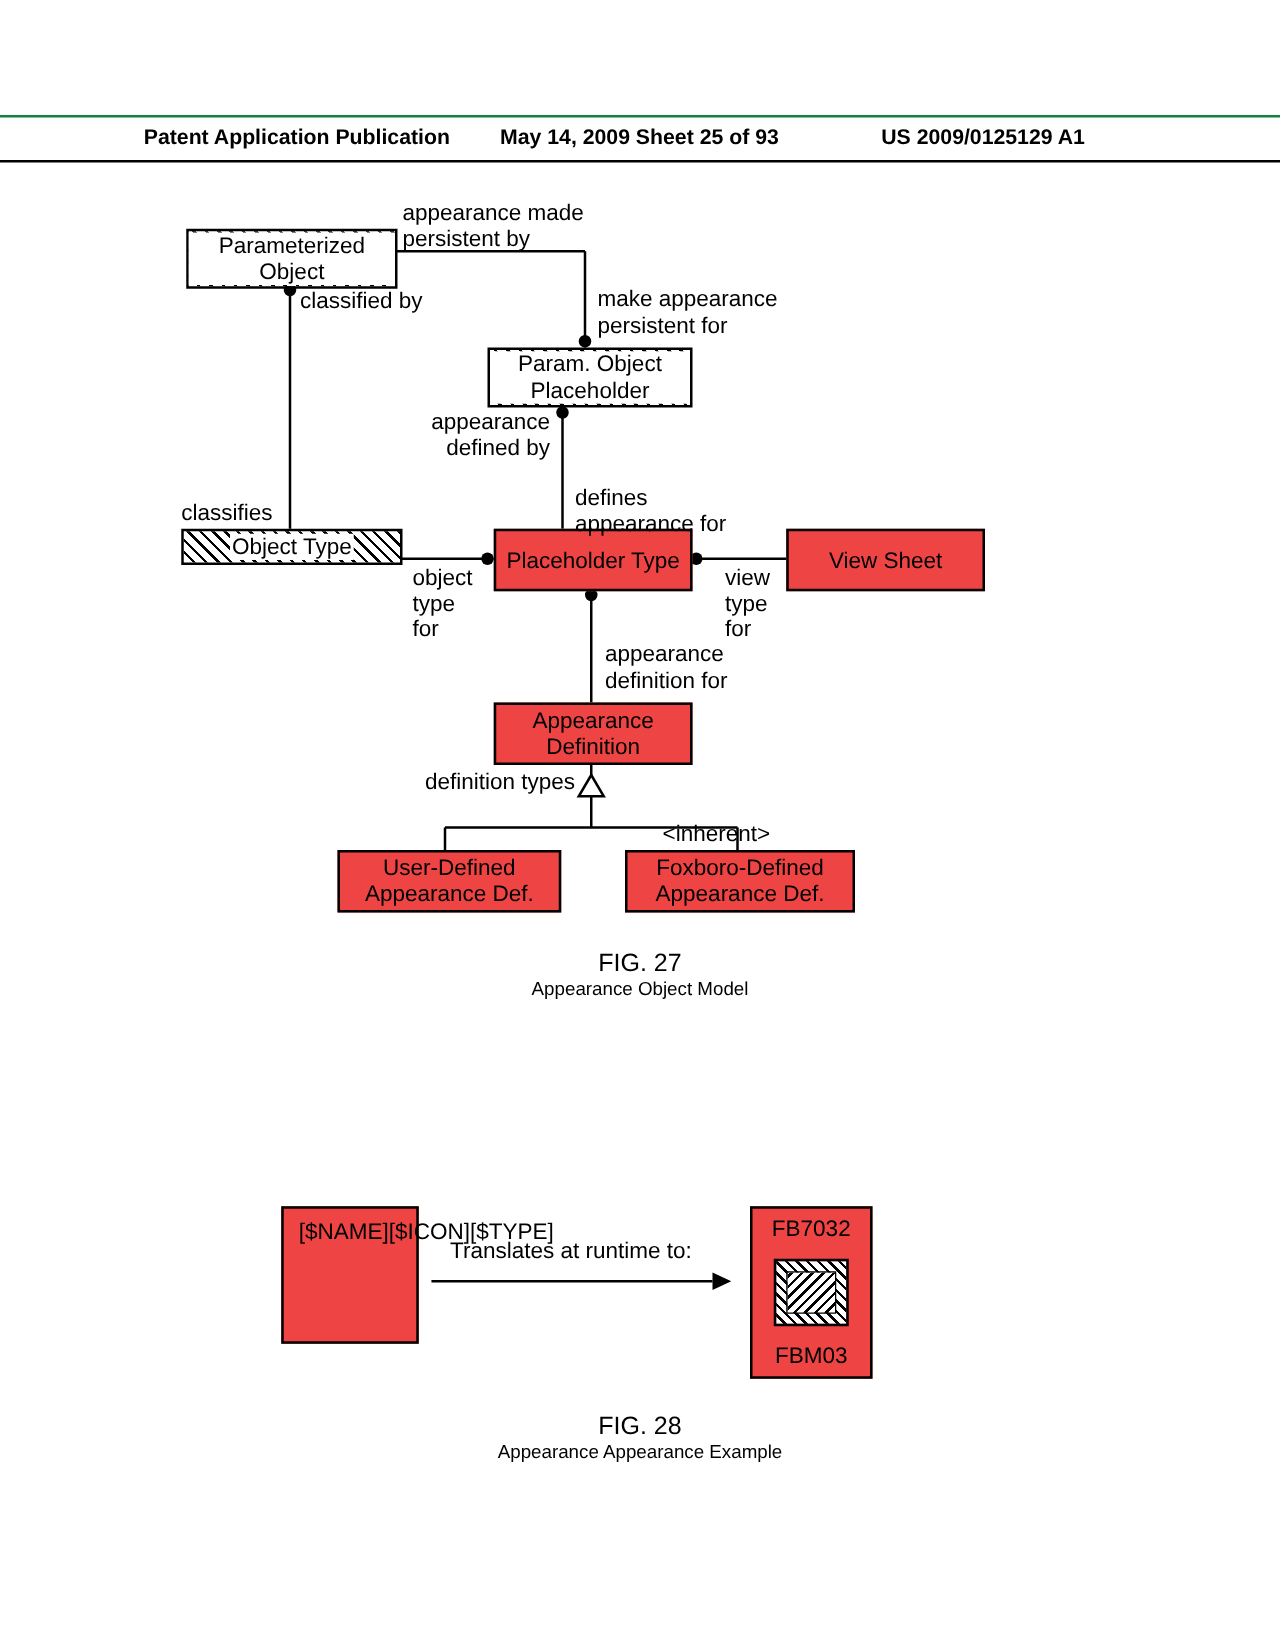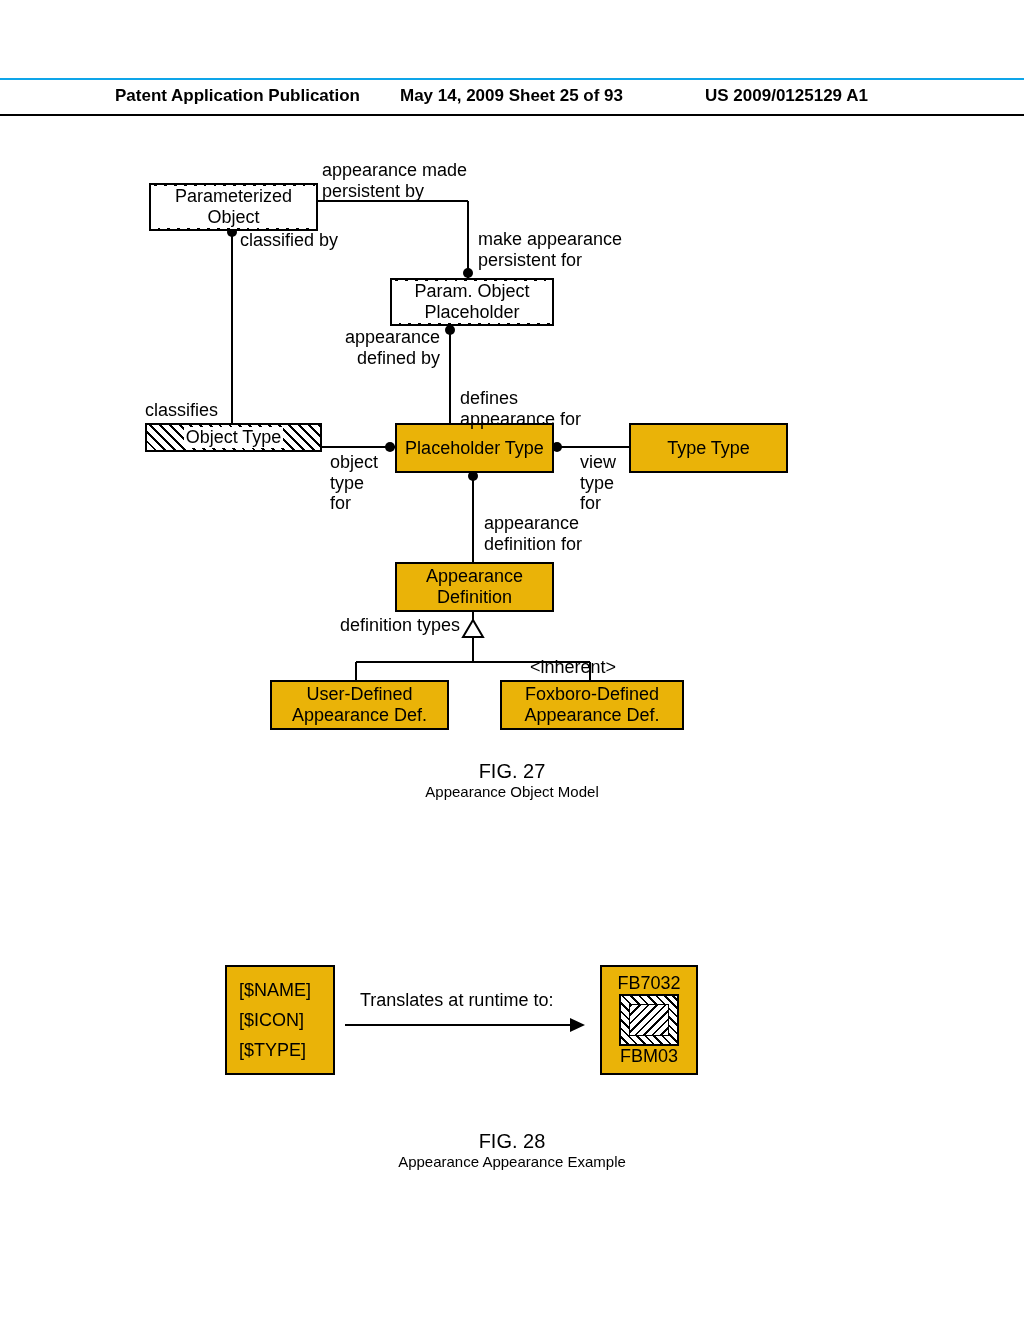--- a/index.html
+++ b/index.html
@@ -1,22 +1,22 @@
 <!DOCTYPE html>
 <html><head>
 <meta charset="utf-8">
 <style>
   html,body{margin:0;padding:0;background:#fff;font-family:Arial,Helvetica,sans-serif;color:#000}
   .page{position:relative;width:1024px;height:1320px;margin:0 auto;background:#fff}
-  .hdr{position:absolute;top:78px;left:0;right:0;height:34px;border-top:2px solid #0ea5e9;border-bottom:2px solid #000}
+  .hdr{position:absolute;top:92px;left:0;right:0;height:34px;border-top:2px solid #15803d;border-bottom:2px solid #000}
   .hdr span{position:absolute;top:6px;font-size:17px;font-weight:bold}
   .hdr .l{left:115px}
   .hdr .c{left:400px}
   .hdr .r{left:705px}
-  .box{position:absolute;border:2px solid #000;text-align:center;font-size:18px;line-height:1.15;background:#eab308;display:flex;align-items:center;justify-content:center}
+  .box{position:absolute;border:2px solid #000;text-align:center;font-size:18px;line-height:1.15;background:#ef4444;display:flex;align-items:center;justify-content:center}
   .hatch{background:repeating-linear-gradient(45deg,#fff,#fff 5px,#000 5px,#000 7px)}
   .hatch span{background:#fff;padding:0 2px}
   .lbl{position:absolute;font-size:18px;line-height:1.15;white-space:pre}
   .fig{position:absolute;width:100%;text-align:center}
   .fig .t{font-size:20px}
   .fig .s{font-size:15px}
   line{stroke:#000;stroke-width:2}
   .dot{fill:#000}
   .tri{fill:#fff;stroke:#000;stroke-width:2}
 </style>
@@ -68,21 +68,21 @@
 Object</span>
     </div>
   <div class="box hatch" style="left:145px;top:423px;width:173px;height:25px">
       <span>Object Type</span>
     </div>
   <div class="box" style="left:395px;top:423px;width:155px;height:46px">
       <span>Placeholder
 Type</span>
     </div>
   <div class="box" style="left:629px;top:423px;width:155px;height:46px">
-      <span>Type Type</span>
+      <span>View Sheet</span>
     </div>
   <div class="box" style="left:395px;top:562px;width:155px;height:46px">
       <span>Appearance
 Definition</span>
     </div>
   <div class="box" style="left:270px;top:680px;width:175px;height:46px">
       <span>User-Defined
 Appearance Def.</span>
     </div>
   <div class="box" style="left:500px;top:680px;width:180px;height:46px">
@@ -109,33 +109,33 @@
   <div class="lbl" style="left:484px;top:513px">appearance
 definition for</div>
   <div class="lbl" style="left:340px;top:615px">definition types</div>
   <div class="lbl" style="left:530px;top:657px">&lt;inherent&gt;</div>
 
   <div class="fig" style="top:760px">
     <div class="t">FIG. 27</div>
     <div class="s">Appearance Object Model</div>
   </div>
 
-  <div class="box" style="left:225px;top:965px;width:110px;height:110px;flex-direction:column;justify-content:space-around;font-size:18px;text-align:left;align-items:flex-start;padding:8px 12px;box-sizing:border-box">
+  <div class="box" style="left:225px;top:965px;width:110px;height:110px;flex-direction:row;justify-content:space-around;font-size:18px;text-align:left;align-items:flex-start;padding:8px 12px;box-sizing:border-box">
     <div>[$NAME]</div>
     <div>[$ICON]</div>
     <div>[$TYPE]</div>
   </div>
 
   <svg style="position:absolute;left:345px;top:1010px;width:240px;height:30px">
     <line x1="0" y1="15" x2="225" y2="15"></line>
     <polygon points="225,8 240,15 225,22" fill="#000"></polygon>
   </svg>
   <div class="lbl" style="left:360px;top:990px">Translates at runtime to:</div>
 
-  <div class="box" style="left:600px;top:965px;width:98px;height:110px;flex-direction:column;justify-content:space-between;padding:6px 0;box-sizing:border-box">
+  <div class="box" style="left:600px;top:965px;width:98px;height:138px;flex-direction:column;justify-content:space-between;padding:6px 0;box-sizing:border-box">
     <div>FB7032</div>
     <div style="width:56px;height:50px;background:repeating-linear-gradient(45deg,#fff,#fff 4px,#000 4px,#000 6px);border:2px solid #000;position:relative">
       <div style="position:absolute;left:8px;top:8px;right:8px;bottom:8px;background:repeating-linear-gradient(-45deg,#fff,#fff 4px,#000 4px,#000 6px);border:1px solid #000"></div>
     </div>
     <div>FBM03</div>
   </div>
 
   <div class="fig" style="top:1130px">
     <div class="t">FIG. 28</div>
     <div class="s">Appearance Appearance Example</div>

